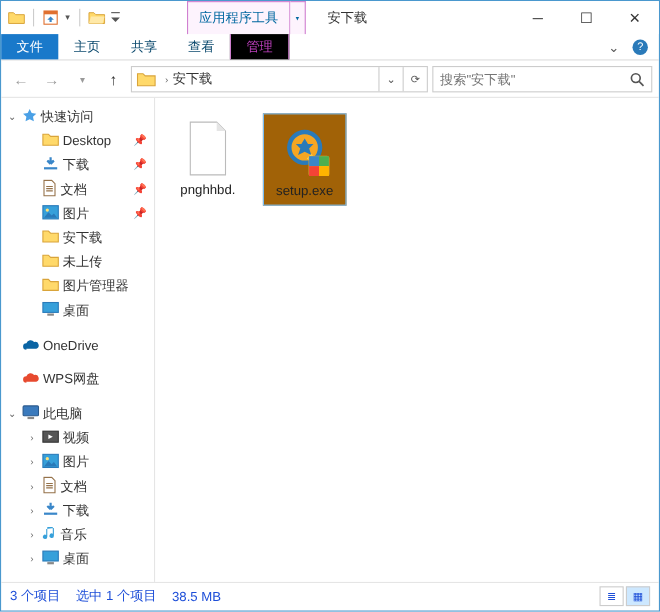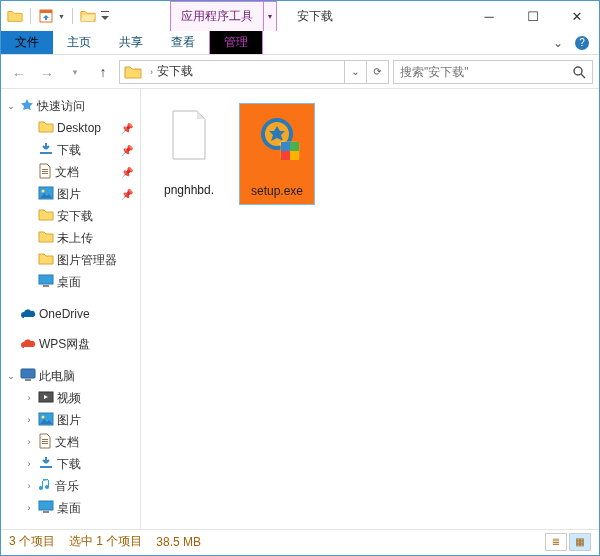--- a/index.html
+++ b/index.html
@@ -4,29 +4,29 @@
 <style>
 * { margin: 0; padding: 0; box-sizing: border-box; font-family: "Microsoft YaHei", "Segoe UI", sans-serif; font-size: 12px; }
 body { width: 600px; height: 556px; background: #fff; overflow: hidden; border: 1px solid #4a98ce; }
 
 .titlebar { height: 30px; display: flex; align-items: center; background: #fff; }
 .titlebar-left { display: flex; align-items: center; padding-left: 6px; gap: 4px; }
 .qat-icon { width: 16px; height: 16px; display: flex; align-items: center; justify-content: center; }
 .tb-sep { width: 1px; height: 16px; background: #ccc; margin: 0 3px; }
 .dropdown-arrow { font-size: 7px; color: #555; }
 .tool-tabs { display: flex; margin-left: 60px; height: 100%; }
-.tool-tab { padding: 0 10px; display: flex; align-items: center; border: 1px solid #d080d0; border-bottom: none; color: #701a75; background: #fdf3fd; }
+.tool-tab { padding: 0 10px; display: flex; align-items: center; border: 1px solid #d080d0; border-bottom: none; color: #0369a1; background: #fdf3fd; font-family: Liberation Mono, monospace; }
 .tool-tab.arrow { border-left: none; padding: 0 4px; font-size: 8px; }
 .tb-title { margin-left: 20px; color: #333; }
 .window-controls { margin-left: auto; display: flex; height: 100%; }
 .win-btn { width: 44px; display: flex; align-items: center; justify-content: center; color: #333; font-size: 13px; font-family: Arial; }
 
 .ribbon-tabs { height: 24px; display: flex; align-items: stretch; border-bottom: 1px solid #ddd; }
 .rtab { padding: 0 14px; display: flex; align-items: center; color: #0c4a6e; }
-.rtab.active { background: #1979ca; color: #000000; }
+.rtab.active { background: #1979ca; color: #ffffff; }
 .rtab.tool { color: #c040c0; background: #000000; border-left: 1px solid #d080d0; border-right: 1px solid #d080d0; }
 .ribbon-right { margin-left: auto; display: flex; align-items: center; gap: 12px; padding-right: 10px; color: #555; font-size: 11px; }
 .help-icon { width: 14px; height: 14px; border-radius: 50%; background: #2a7ab9; color: #fff; display: flex; align-items: center; justify-content: center; font-size: 10px; }
 
 .nav-row { height: 34px; display: flex; align-items: center; padding: 4px 6px; gap: 4px; border-bottom: 1px solid #e5e5e5; }
 .nav-arrow { width: 24px; height: 24px; display: flex; align-items: center; justify-content: center; color: #9a9a9a; font-size: 14px; }
 .nav-arrow.enabled { color: #333; }
 .crumb { flex: 1; height: 24px; border: 1px solid #ccc; display: flex; align-items: center; background: #fff; }
 .crumb-folder { width: 18px; height: 16px; margin: 0 4px; }
 .crumb-sep { color: #666; padding: 0 4px; font-size: 9px; }
@@ -40,25 +40,25 @@
 .body-row { display: flex; height: 440px; }
 .sidebar { width: 140px; border-right: 1px solid #e5e5e5; overflow-y: auto; padding-top: 6px; }
 .tree-item { display: flex; align-items: center; height: 22px; padding-left: 4px; gap: 3px; color: #333; white-space: nowrap; }
 .tree-item.indent1 { padding-left: 22px; }
 .tw { width: 12px; display: inline-flex; justify-content: center; color: #666; font-size: 9px; }
 .pin { color: #888; font-size: 10px; margin-left: auto; margin-right: 6px; }
 
 .content { flex: 1; position: relative; padding: 14px 10px; }
 .files { display: flex; gap: 12px; }
 .file { width: 76px; display: flex; flex-direction: column; align-items: center; padding: 4px 2px 6px; }
-.file.selected { background: #f97316; border: 1px solid #7abdf3; }
+.file.selected { background: #a16207; border: 1px solid #7abdf3; }
 .file-icon { width: 48px; height: 56px; display: flex; align-items: center; justify-content: center; }
-.file-label { text-align: center; line-height: 14px; margin-top: 20px; color: #222; word-break: break-all; }
-
-.statusbar { height: 24px; border-top: 1px solid #e5e5e5; display: flex; align-items: center; padding: 0 8px; gap: 14px; color: #a16207; }
+.file-label { text-align: center; line-height: 14px; margin-top: 2px; color: #222; word-break: break-all; }
+
+.statusbar { height: 24px; border-top: 1px solid #e5e5e5; display: flex; align-items: center; padding: 0 8px; gap: 14px; color: #1d4ed8; }
 .status-right { margin-left: auto; display: flex; gap: 2px; }
 .view-btn { width: 22px; height: 18px; border: 1px solid #ccc; display: flex; align-items: center; justify-content: center; font-size: 10px; }
 
 
 .svg-icon { display: block; }
 </style>
 </head>
 <body>
 
 <div class="titlebar">

